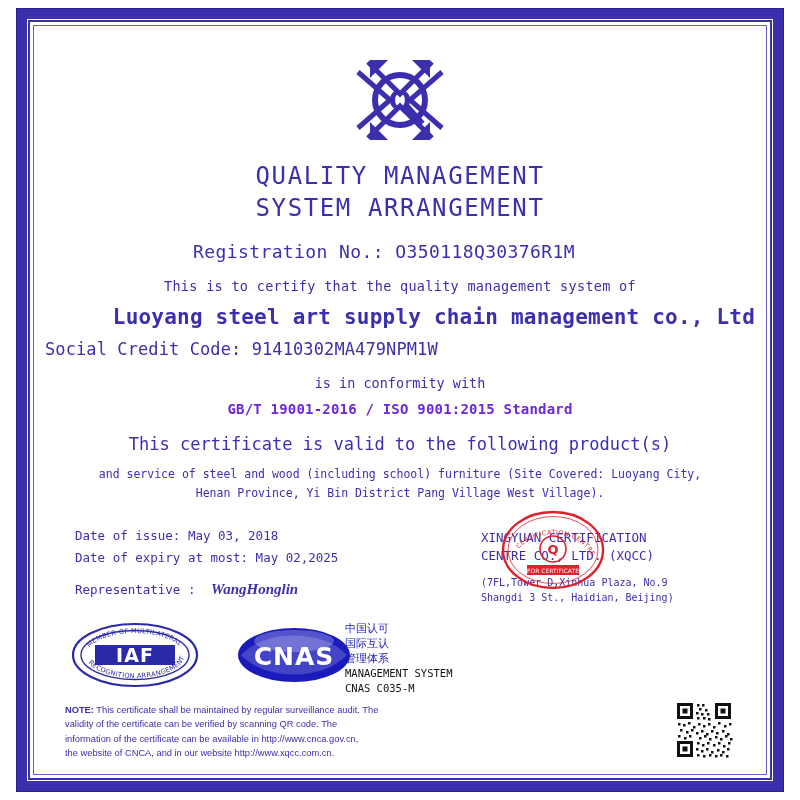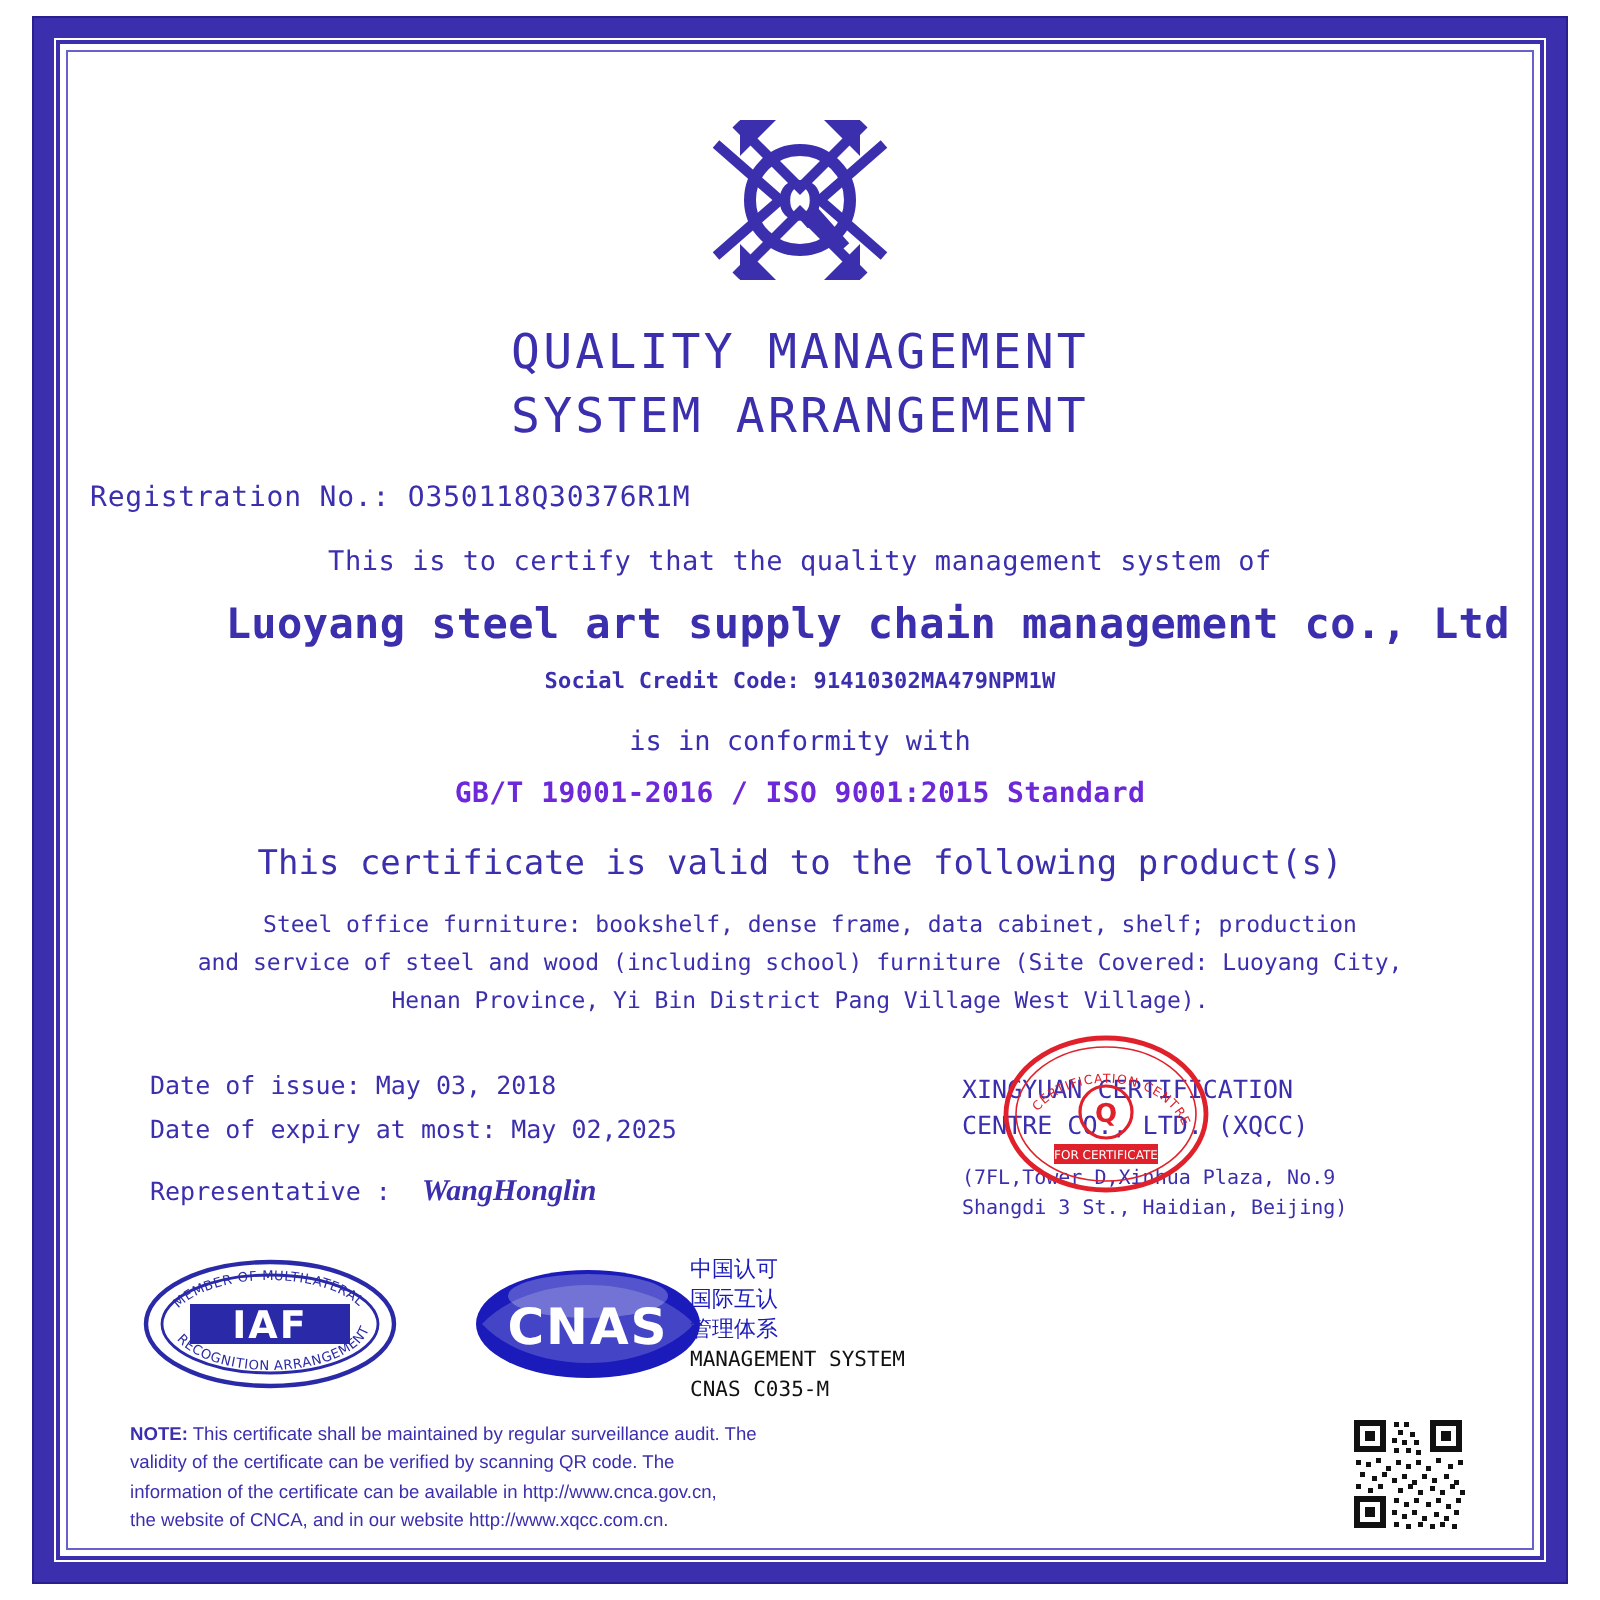--- a/index.html
+++ b/index.html
@@ -90,23 +90,23 @@
     color: #3b2fae;
     font-size: 24px;
     letter-spacing: 1.6px;
     line-height: 1.35;
     margin-top: 12px;
     font-family: "DejaVu Sans Mono", monospace;
   }
   .title .line2 { display: block; }
 
   .reg-no {
-    text-align: left;
-    color: #3b2fae;
-    font-size: 14px;
+    text-align: center;
+    color: #3b2fae;
+    font-size: 18px;
     margin-top: 16px;
     padding-right: 32px;
     letter-spacing: 0.4px;
     font-family: "DejaVu Sans Mono", monospace;
   }
 
   .certify-line {
     text-align: center;
     color: #3b2fae;
     font-size: 13.5px;
@@ -128,27 +128,25 @@
   .address {
     text-align: center;
     color: #3b2fae;
     font-size: 11.5px;
     margin-top: 10px;
     letter-spacing: 0.1px;
     font-family: "DejaVu Sans Mono", monospace;
   }
 
   .credit {
-    text-align: center;
-    color: #3b2fae;
-    font-size: 11px;
+    color: #3b2fae;
+    font-size: 17px;
     margin-top: 10px;
     letter-spacing: 0.1px;
     font-family: "DejaVu Sans Mono", monospace;
-    font-weight: bold;
   }
 
   .conformity {
     text-align: center;
     color: #3b2fae;
     font-size: 13.5px;
     margin-top: 16px;
     font-family: "DejaVu Sans Mono", monospace;
   }
 
@@ -343,21 +341,20 @@
 
     <div class="credit">Social Credit Code: 91410302MA479NPM1W</div>
 
     <div class="conformity">is in conformity with</div>
 
     <div class="standard">GB/T 19001-2016 / ISO 9001:2015 Standard</div>
 
     <div class="valid-line">This certificate is valid to the following product(s)</div>
 
     <div class="scope">
-      <span class="scope-line scope-line-1">Steel office furniture: bookshelf, dense frame, data cabinet, shelf; production</span>
       <span class="scope-line">and service of steel and wood (including school) furniture (Site Covered: Luoyang City,</span>
       <span class="scope-line">Henan Province, Yi Bin District Pang Village West Village).</span>
     </div>
 
     <div class="issue-block">
       <div class="issue-left">
         <div>Date of issue: May 03, 2018</div>
         <div>Date of expiry at most: May 02,2025</div>
         <div class="representative">
           <span>Representative :</span>

